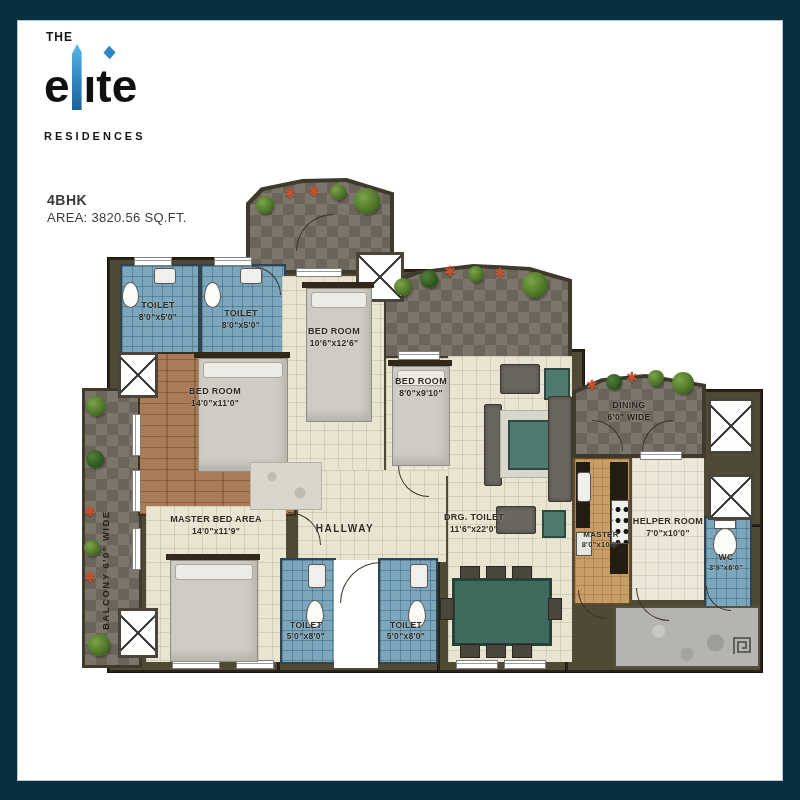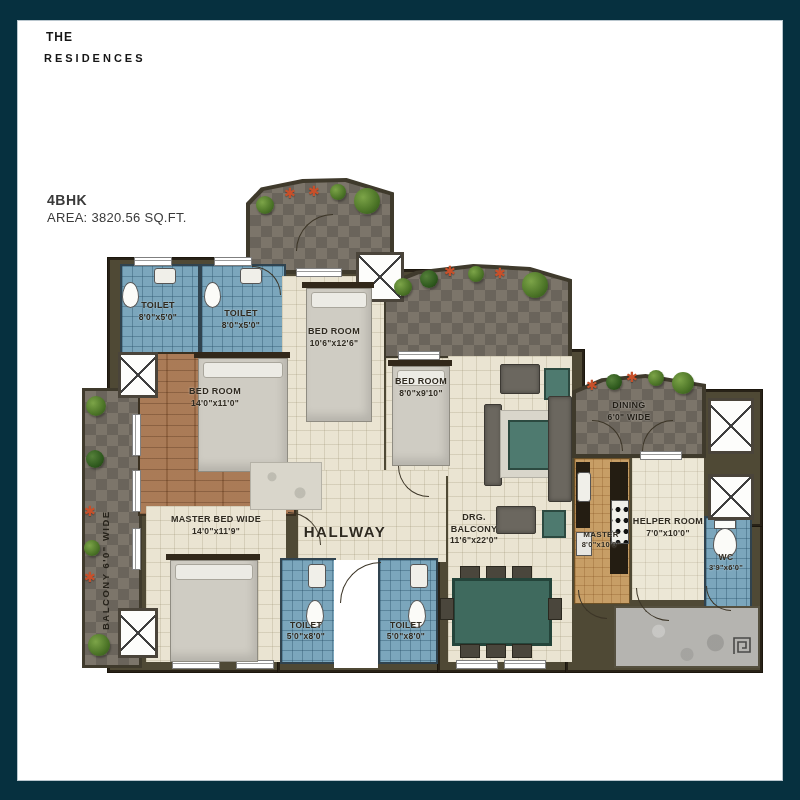--- a/index.html
+++ b/index.html
@@ -4,21 +4,21 @@
 <style>
   html,body{margin:0;padding:0;}
   body{width:800px;height:800px;position:relative;background:#06303f;font-family:"Liberation Sans",sans-serif;overflow:hidden;}
   .page{position:absolute;left:17px;top:20px;right:17px;bottom:19px;background:#ffffff;border:1px solid #b9c6ce;}
   
   .logo{position:absolute;left:44px;top:30px;width:150px;color:#161616;}
   .logo-the{font-size:12px;font-weight:bold;letter-spacing:1px;margin-left:2px;}
   .logo-elite{position:relative;font-size:46px;font-weight:bold;letter-spacing:0px;line-height:.88;color:#101010;}
   .tower{display:inline-block;width:10px;height:66px;margin:0 2px;background:linear-gradient(180deg,#5cb8e6 0%,#2e86c0 55%,#1d6298 100%);clip-path:polygon(0 16%,55% 0,100% 12%,100% 100%,0 100%);vertical-align:-8px;}
   .idot{position:absolute;width:9px;height:9px;background:#2f86c4;transform:rotate(45deg) skewX(6deg);left:61px;top:4px;}
-  .logo-res{font-size:11px;font-weight:bold;letter-spacing:3px;margin-top:8px;}
+  .logo-res{font-size:11px;font-weight:bold;letter-spacing:3px;margin-top:20px;}
   
   .unitinfo{position:absolute;left:47px;top:192px;color:#3a3a3a;}
   .unit-type{font-size:14px;font-weight:bold;letter-spacing:.5px;}
   .unit-area{font-size:13px;margin-top:2px;letter-spacing:.3px;}
   
   .abs{position:absolute;}
   .wall{position:absolute;background:#4f4935;border:2px solid #282217;box-shadow:0 0 0 1px #1b160d;}
   .tile-beige{background-color:#eae4d2;background-image:linear-gradient(rgba(160,150,120,.28) 1px,transparent 1px),linear-gradient(90deg,rgba(160,150,120,.28) 1px,transparent 1px);background-size:14px 14px;}
   .tile-beige-lt{background-color:#ece7d6;background-image:linear-gradient(rgba(160,150,120,.22) 1px,transparent 1px),linear-gradient(90deg,rgba(160,150,120,.22) 1px,transparent 1px);background-size:13px 13px;}
   .tile-blue{background-color:#7ba6bc;background-image:linear-gradient(rgba(30,70,95,.35) 1px,transparent 1px),linear-gradient(90deg,rgba(30,70,95,.35) 1px,transparent 1px);background-size:10px 10px;border:2px solid #30434f;}
@@ -50,30 +50,31 @@
   .fridge{position:absolute;background:#e6e6e2;border:1px solid #555;}
   .wcf{position:absolute;background:#fbfbf8;border:1px solid #555;border-radius:50% 50% 50% 50%/58% 58% 42% 42%;}
   .tank{position:absolute;background:#fbfbf8;border:1px solid #555;}
   .bush{position:absolute;border-radius:50%;background:radial-gradient(circle at 35% 35%,#7ca448,#4c7427 60%,#2f5418 95%);box-shadow:1px 2px 2px rgba(0,0,0,.3);}
   .bush.dark{background:radial-gradient(circle at 35% 35%,#55803a,#2f5a1e 60%,#1e3d10 95%);}
   .flower{position:absolute;color:#c8502a;font-size:14px;line-height:1;text-shadow:0 1px 1px rgba(0,0,0,.3);}
   .flower::before{content:"✱";}
   .rlabel{position:absolute;text-align:center;font-weight:bold;color:#2f2a20;line-height:1.3;letter-spacing:.3px;font-size:9px;text-shadow:0 0 2px rgba(255,255,255,.55);z-index:30;}
   .rlabel .dims{font-size:8.5px;display:block;}
   .vlabel{position:absolute;writing-mode:vertical-rl;transform:rotate(180deg);font-weight:bold;font-size:9.5px;letter-spacing:1.5px;color:#26221a;z-index:30;}
-  .hallway-label{font-size:15px;letter-spacing:1.5px;text-align:center;}
+  .hallway-label{font-size:10px;letter-spacing:1.5px;text-align:center;}
   .spiral{position:absolute;z-index:31;}
 </style>
 </head>
 <body>
 
 <div class="page"></div>
 
 <div class="logo">
   <div class="logo-the">THE</div>
+  <div class="logo-elite"><span>e</span><span class="tower"></span><span>ıte</span><span class="idot"></span></div>
   <div class="logo-res">RESIDENCES</div>
 </div>
 
 <div class="unitinfo">
   <div class="unit-type">4BHK</div>
   <div class="unit-area">AREA: 3820.56 SQ.FT.</div>
 </div>
 
 <div class="wall" style="left:108px;top:258px;width:186px;height:410px;"></div>
 <div class="wall" style="left:278px;top:270px;width:182px;height:398px;"></div>
@@ -222,22 +223,22 @@
 
 <svg class="spiral" style="left:732px;top:636px;" width="20" height="20" viewBox="0 0 20 20">
   <path d="M2 18 V2 H18 V16 H6 V6 H14 V12 H10" fill="none" stroke="#4a4a48" stroke-width="1.6"></path>
 </svg>
 
 <div class="rlabel" style="left:120px;top:300px;width:76px;"><span>TOILET</span><span class="dims">8'0"x5'0"</span></div>
 <div class="rlabel" style="left:200px;top:308px;width:82px;"><span>TOILET</span><span class="dims">8'0"x5'0"</span></div>
 <div class="rlabel" style="left:284px;top:326px;width:100px;"><span>BED ROOM</span><span class="dims">10'6"x12'6"</span></div>
 <div class="rlabel" style="left:150px;top:386px;width:130px;"><span>BED ROOM</span><span class="dims">14'0"x11'0"</span></div>
 <div class="rlabel" style="left:386px;top:376px;width:70px;"><span>BED ROOM</span><span class="dims">8'0"x9'10"</span></div>
-<div class="rlabel" style="left:150px;top:514px;width:132px;"><span>MASTER BED WIDE</span><span class="dims">14'0"x11'9"</span></div>
+<div class="rlabel" style="left:150px;top:514px;width:132px;"><span>MASTER BED AREA</span><span class="dims">14'0"x11'9"</span></div>
 <div class="rlabel hallway-label" style="left:300px;top:522px;width:90px;"><span>HALLWAY</span></div>
-<div class="rlabel" style="left:442px;top:512px;width:64px;"><span>DRG. BALCONY</span><span class="dims">11'6"x22'0"</span></div>
+<div class="rlabel" style="left:442px;top:512px;width:64px;"><span>DRG. TOILET</span><span class="dims">11'6"x22'0"</span></div>
 <div class="rlabel" style="left:574px;top:530px;width:54px;font-size:8px;"><span>MASTER</span><span class="dims" style="font-size:7.5px;">8'0"x10'0"</span></div>
 <div class="rlabel" style="left:630px;top:516px;width:76px;"><span>HELPER ROOM</span><span class="dims">7'0"x10'0"</span></div>
 <div class="rlabel" style="left:704px;top:552px;width:44px;font-size:8.5px;"><span>WC</span><span class="dims" style="font-size:7.5px;">3'9"x6'0"</span></div>
 <div class="rlabel" style="left:584px;top:400px;width:90px;color:#211d15;"><span>DINING</span><span class="dims">6'0" WIDE</span></div>
 <div class="vlabel" style="left:100px;top:440px;height:190px;"><span>BALCONY  6'0" WIDE</span></div>
 <div class="rlabel" style="left:280px;top:620px;width:52px;font-size:8.5px;"><span>TOILET</span><span class="dims">5'0"x8'0"</span></div>
 <div class="rlabel" style="left:378px;top:620px;width:56px;font-size:8.5px;"><span>TOILET</span><span class="dims">5'0"x8'0"</span></div>
 
 </body></html>

